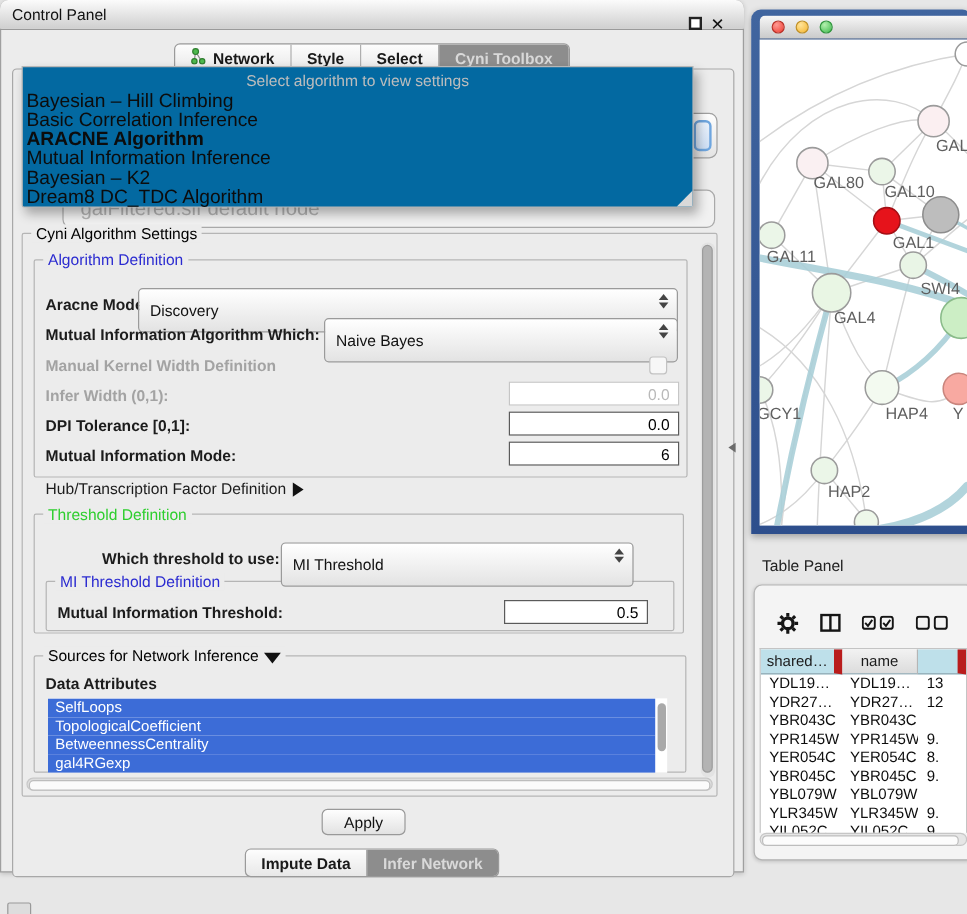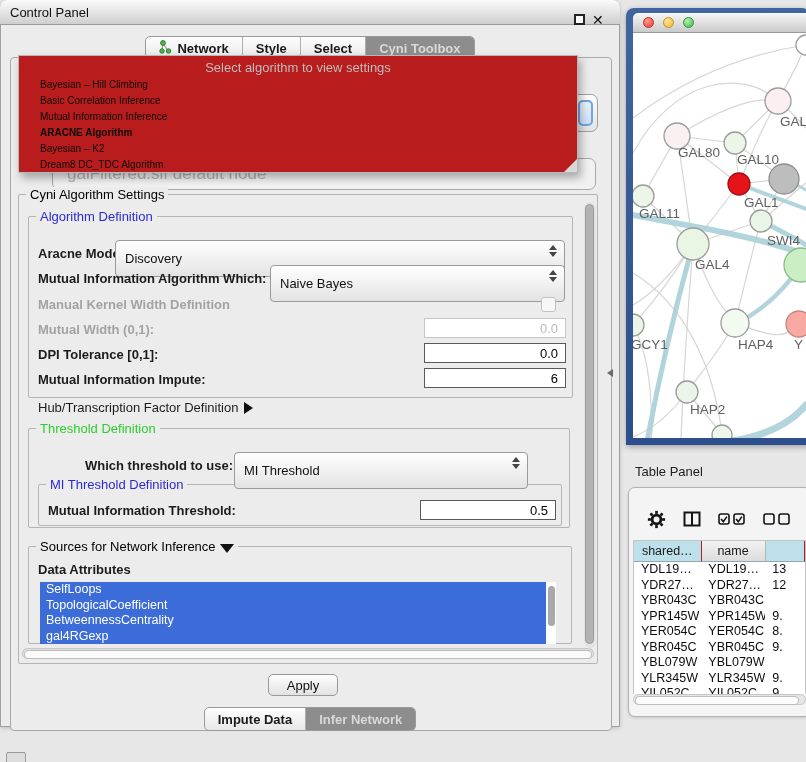--- a/index.html
+++ b/index.html
@@ -32,24 +32,24 @@
   
   .frag-combo{left:556px;top:94px;width:42px;height:38px;border:1px solid #a0a0a0;border-radius:7px;
               background:linear-gradient(#fdfdfd,#e4e4e4);z-index:1}
   .frag-blue{left:578px;top:100px;width:15px;height:26px;border:2px solid #6fa6df;border-radius:5px;
              background:linear-gradient(#eaf2fc,#cfe0f5);z-index:2}
   .gal-combo{left:52px;top:158px;width:544px;height:32px;border:1px solid #a9a9a9;border-radius:7px;
              background:#f1f1f1;z-index:1;display:flex;align-items:center;padding:0 14px;box-sizing:border-box}
   .gal-combo span{font-size:17px;color:#b3b3b3}
 
   
-  .popup{left:18px;top:55px;width:560px;height:118px;background:#b91c1c;border:1px solid #b7b7b7;
+  .popup{left:18px;top:55px;width:560px;height:118px;background:#0369a1;border:1px solid #b7b7b7;
          box-shadow:3px 5px 9px rgba(0,0,0,.30);z-index:30;border-radius:0 0 2px 2px}
   .popup-ph{text-align:center;font-size:13px;color:#bdbdbd;padding-top:4px;height:17px}
-  .popup-item{font-size:10px;color:#0c0c0c;height:16px;line-height:16px;padding-left:21px}
+  .popup-item{font-size:16px;color:#0c0c0c;height:16px;line-height:16px;padding-left:3px}
   .popup-item.bold{font-weight:bold}
   .popup-fold{position:absolute;right:0;bottom:0;width:0;height:0;
               border-right:13px solid #d9d9d9;border-top:13px solid transparent}
 
   
   .gbox{border:1px solid #b5b5b5;border-radius:2px;z-index:5;background:transparent}
   .glegend{position:absolute;z-index:6;font-size:13px;background:#ececec;padding:0 4px;white-space:nowrap}
   .glegend.blue{color:#2b2bd0}
   .glegend.green{color:#2ece2e}
   .lbl{position:absolute;z-index:6;font-size:13px;font-weight:bold;color:#1c1c1c;white-space:nowrap}
@@ -107,21 +107,21 @@
   .light.green{background:radial-gradient(circle at 35% 30%,#b4f0af,#3cb94a);border:1px solid #2f953c}
   .net-canvas{left:633px;top:33px;width:173px;height:405px;background:#fff;overflow:hidden}
 
   
   .tp-label{left:635px;top:464px;font-size:13px;color:#222}
   .tp-window{left:628px;top:487px;width:184px;height:230px;background:#f4f4f4;border:1px solid #b3b3b3;
              border-radius:7px;box-shadow:0 1px 3px rgba(0,0,0,.15)}
   .tp-toolbar{left:633px;top:505px;width:173px;height:28px;display:flex;align-items:center;gap:17px;padding-left:14px;box-sizing:border-box}
   .tbl{left:633px;top:540px;width:173px;height:154px;background:#fff;overflow:hidden;border:1px solid #c4c4c4;border-bottom:none}
   .tbl-head{display:flex;height:21px}
-  .th{font-size:12.5px;color:#1a1a1a;text-align:center;line-height:21px;border-right:1px solid #b91c1c;
+  .th{font-size:12.5px;color:#1a1a1a;text-align:center;line-height:21px;border-right:7px solid #b91c1c;
       border-bottom:1px solid #8fa8b2;box-sizing:border-box;overflow:hidden;white-space:nowrap}
   .th.hl{background:#bee0ea}
   .th.plain{background:linear-gradient(#f2f2f2,#dcdcdc);border-right:1px solid #b5b5b5}
   .tr{display:flex;height:15.5px;line-height:15.5px}
   .td{font-size:12.5px;color:#0d0d0d;white-space:nowrap;overflow:hidden;box-sizing:border-box;padding-left:7px}
   .tbl-hscroll{left:633px;top:694px;width:173px;height:11px;background:#e6e6e6;border:1px solid #c6c6c6;border-radius:6px}
   .tbl-hthumb{position:absolute;left:1px;top:1px;width:162px;height:7px;background:#fcfcfc;border:1px solid #bdbdbd;border-radius:4px}
 
   .ticon{display:flex;align-items:center;justify-content:center}
 </style>
@@ -165,22 +165,22 @@
 <div class="abs frag-blue"></div>
 <div class="abs gal-combo">
   <span>galFiltered.sif default node</span>
 </div>
 
 <div class="abs popup">
   <div class="popup-ph">Select algorithm to view settings</div>
   <div id="popup-list">
       <div class="popup-item">Bayesian – Hill Climbing</div>
       <div class="popup-item">Basic Correlation Inference</div>
+      <div class="popup-item bold">ARACNE Algorithm</div>
       <div class="popup-item">Mutual Information Inference</div>
-      <div class="popup-item bold">ARACNE Algorithm</div>
       <div class="popup-item">Bayesian – K2</div>
       <div class="popup-item">Dream8 DC_TDC Algorithm</div>
     </div>
   <div class="popup-fold"></div>
 </div>
 
 <div class="abs gbox" style="left:18px;top:194px;width:580px;height:470px"></div>
 <span class="glegend" style="left:26px;top:187px">Cyni Algorithm Settings</span>
 <div class="abs vscroll">
     <div class="vthumb"></div>
@@ -203,27 +203,27 @@
   <span>Naive Bayes</span>
   <span class="spin">
       <span class="up"></span>
       <span class="dn"></span>
     </span>
 </div>
 
 <span class="lbl dis" style="left:38px;top:297px">Manual Kernel Width Definition</span>
 <div class="checkbox" style="left:541px;top:297px"></div>
 
-<span class="lbl dis" style="left:38px;top:322px">Mutual Width (0,1):</span>
+<span class="lbl dis" style="left:38px;top:322px">Infer Width (0,1):</span>
 <div class="nfield dis" style="left:424px;top:318px;width:142px">0.0</div>
 
 <span class="lbl" style="left:38px;top:347px">DPI Tolerance [0,1]:</span>
 <div class="nfield" style="left:424px;top:343px;width:142px">0.0</div>
 
-<span class="lbl" style="left:38px;top:372px">Mutual Information Impute:</span>
+<span class="lbl" style="left:38px;top:372px">Mutual Information Mode:</span>
 <div class="nfield" style="left:424px;top:368px;width:142px">6</div>
 
 <span class="lbl" style="left:38px;top:400px;font-weight:500">
   <span>Hub/Transcription Factor Definition</span><span class="tri-right"></span>
 </span>
 
 <div class="abs gbox" style="left:28px;top:428px;width:542px;height:100px"></div>
 <span class="glegend green" style="left:36px;top:421px">Threshold Definition</span>
 
 <span class="lbl" style="left:85px;top:458px">Which threshold to use:</span>
@@ -231,21 +231,21 @@
   <span>MI Threshold</span>
   <span class="spin">
       <span class="up"></span>
       <span class="dn"></span>
     </span>
 </div>
 
 <div class="abs gbox" style="left:38px;top:484px;width:524px;height:42px"></div>
 <span class="glegend blue" style="left:46px;top:477px">MI Threshold Definition</span>
 <span class="lbl" style="left:48px;top:503px">Mutual Information Threshold:</span>
-<div class="nfield" style="left:420px;top:500px;width:136px">0.5</div>
+<div class="nfield" style="left:420px;top:500px;width:120px">0.5</div>
 
 <div class="abs gbox" style="left:28px;top:546px;width:544px;height:98px"></div>
 <span class="glegend" style="left:36px;top:539px">
   <span>Sources for Network Inference</span><span class="tri-down"></span>
 </span>
 <span class="lbl" style="left:38px;top:562px">Data Attributes</span>
 <div class="abs attr-list" id="attr-list">
     <div class="attr-item">SelfLoops</div>
     <div class="attr-item">TopologicalCoefficient</div>
     <div class="attr-item">BetweennessCentrality</div>

